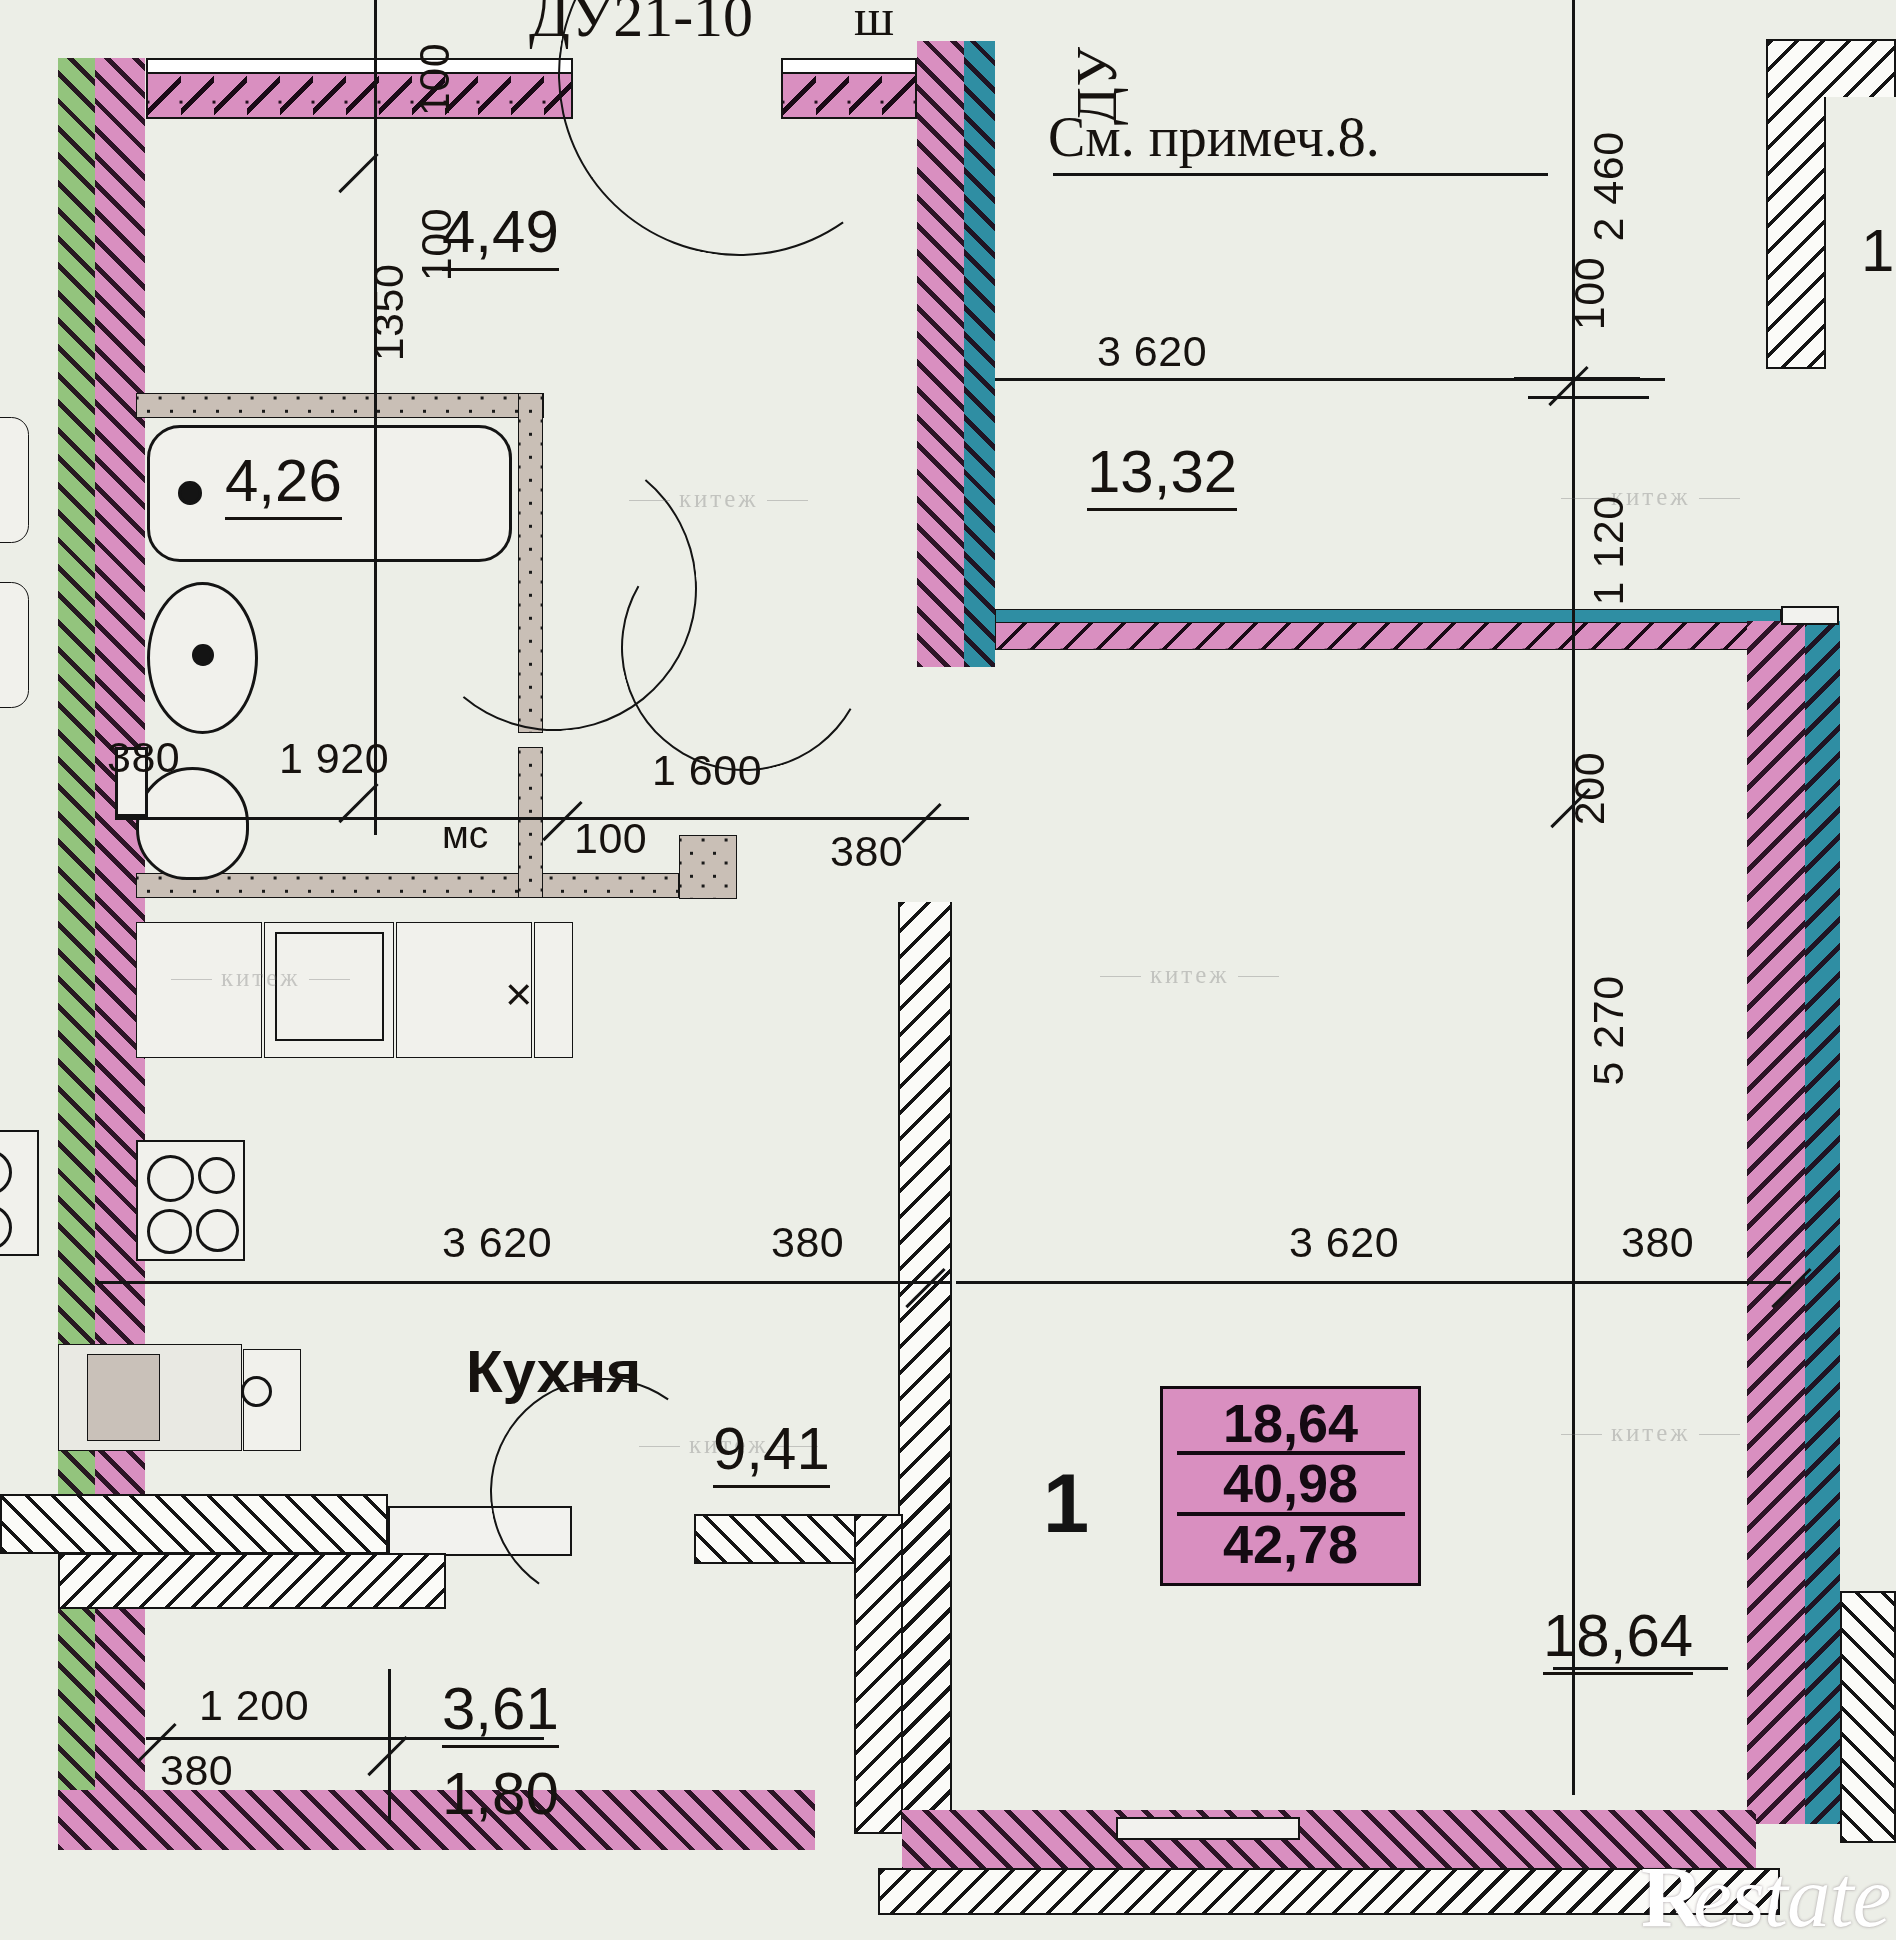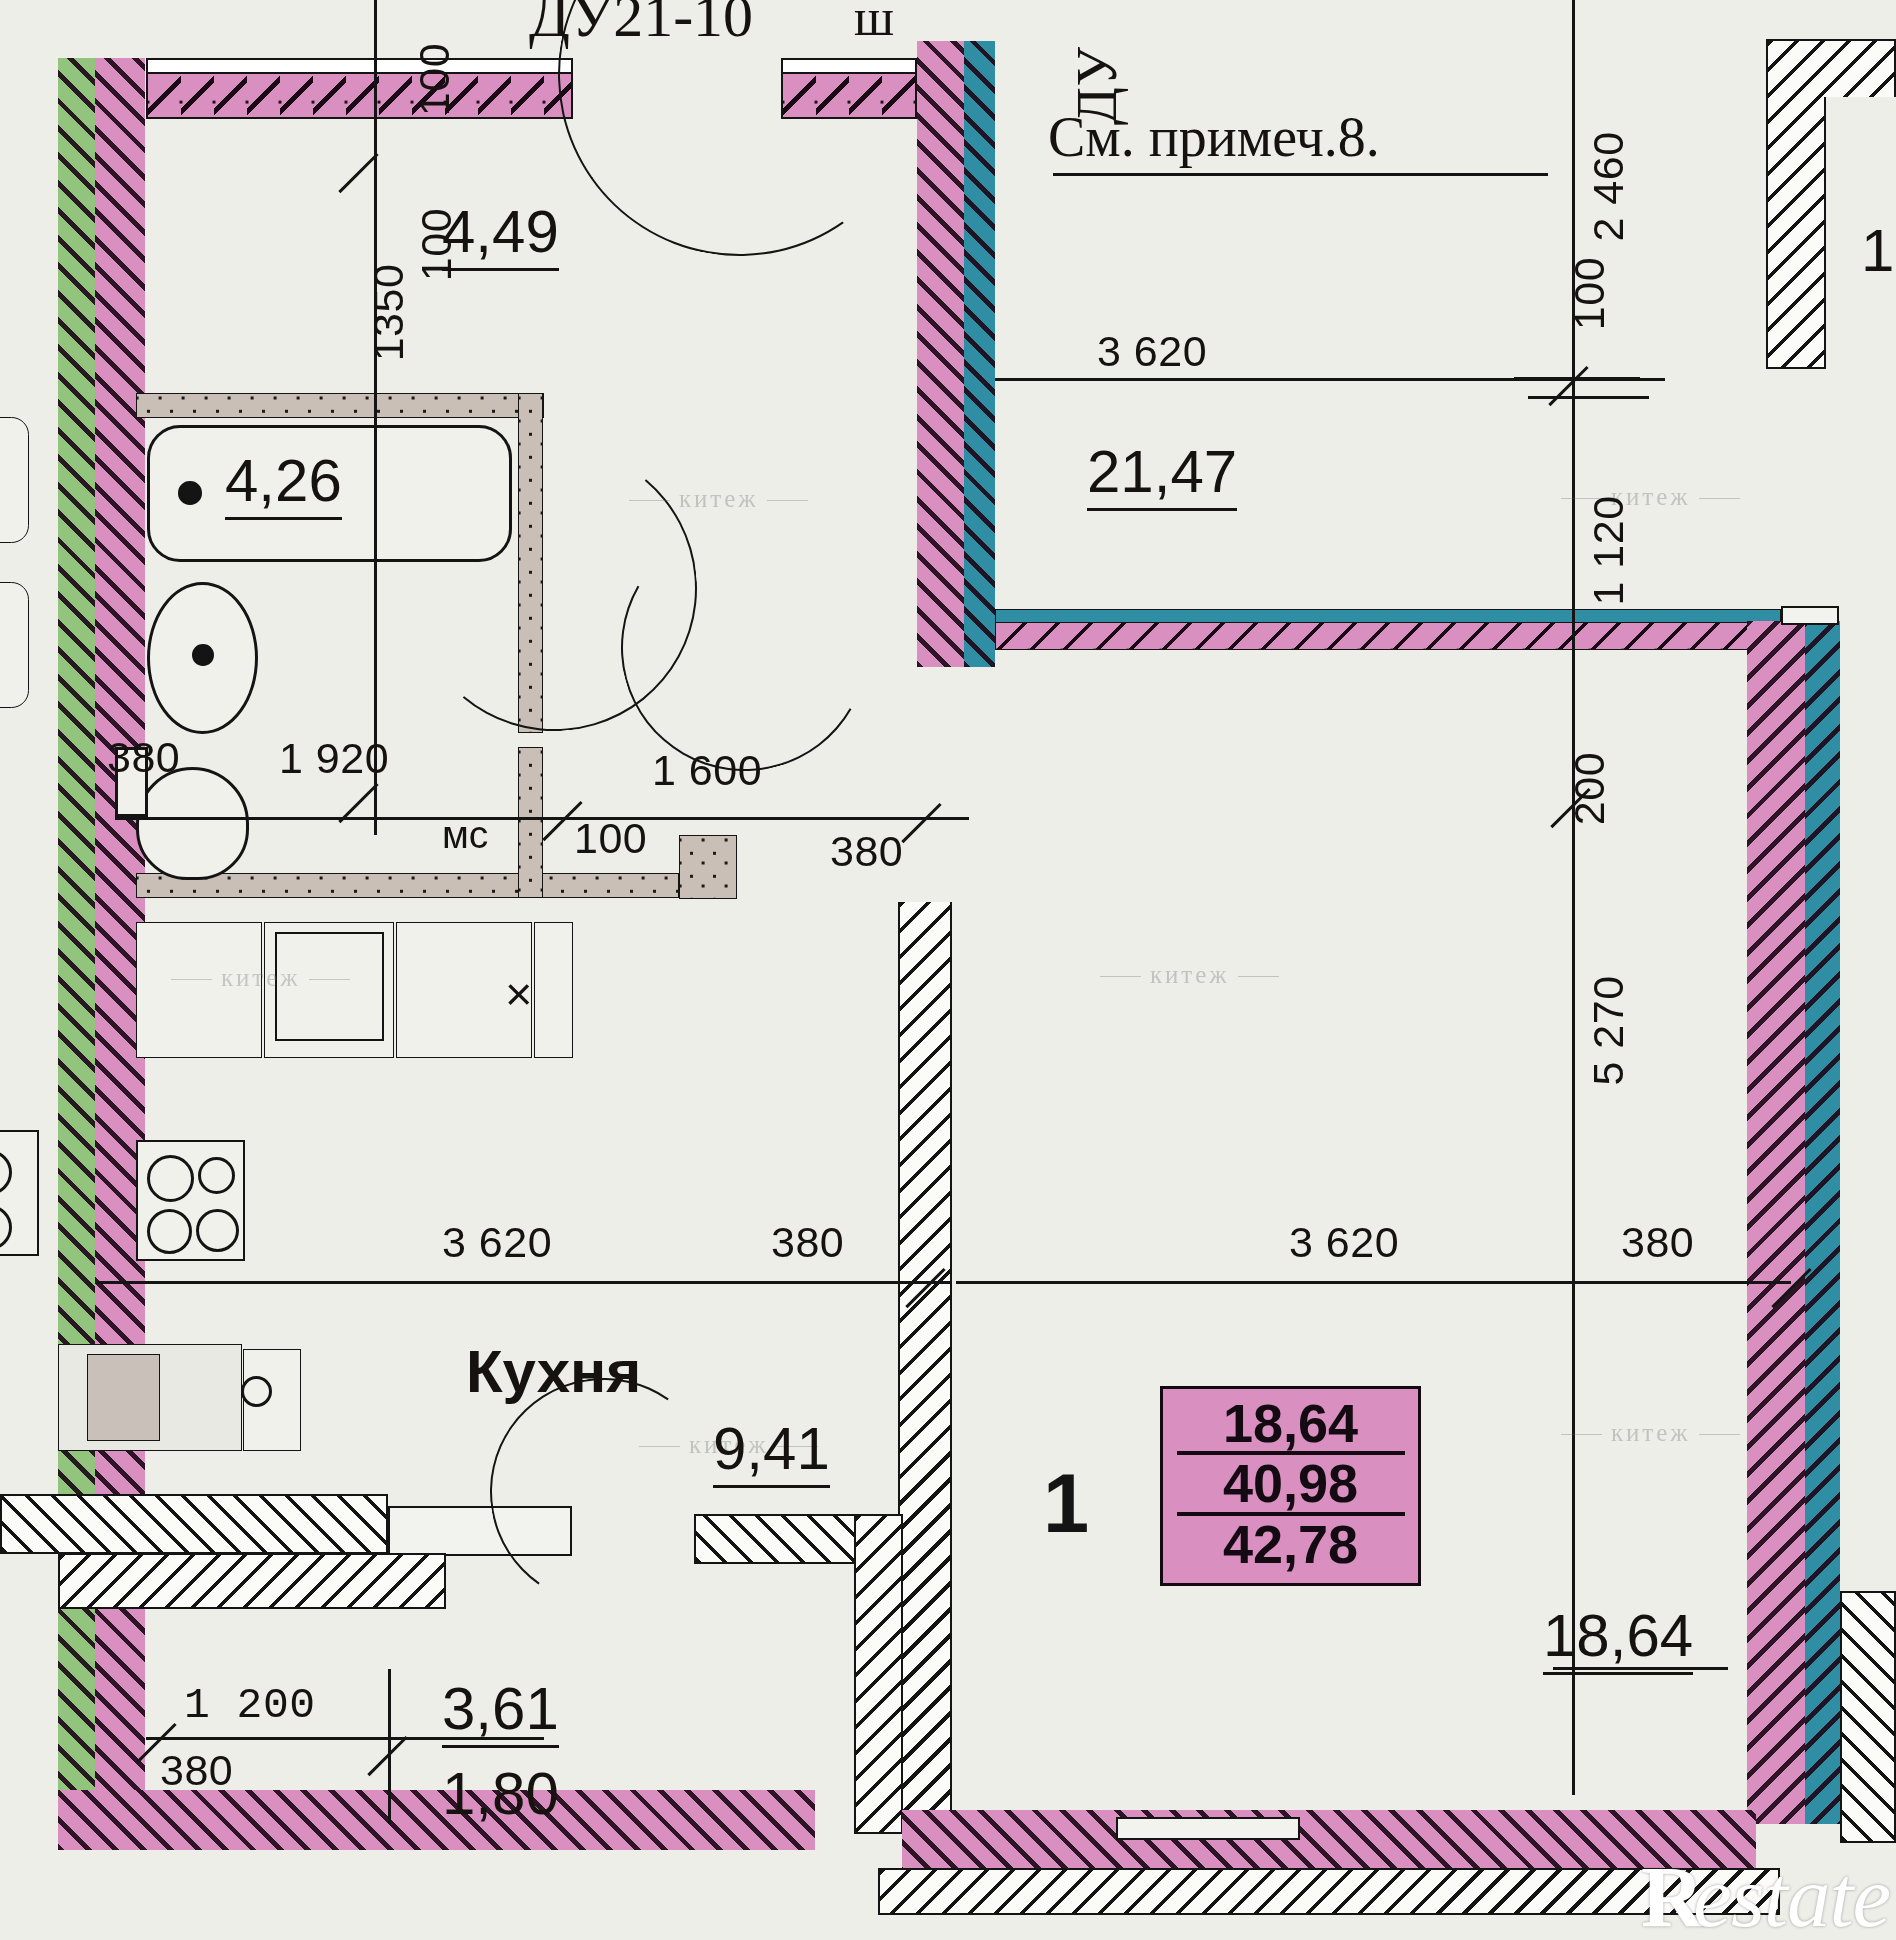--- a/index.html
+++ b/index.html
@@ -275,21 +275,21 @@
   <div class="txt dim rot90" style="left:398px;top:58px;">100</div>
 
   <div class="txt dim rot90" style="left:340px;top:291px;">1350</div>
 
   <div class="txt dim rot90" style="left:400px;top:223px;">100</div>
 
   <div class="txt area" style="left:442px;top:202px;"><u>4,49</u></div>
 
   <div class="txt area" style="left:225px;top:451px;"><u>4,26</u></div>
 
-  <div class="txt area" style="left:1087px;top:442px;"><u>21,47</u></div>
+  <div class="txt area" style="left:1087px;top:442px;"><u>13,32</u></div>
 
   <div class="txt dim" style="left:1097px;top:330px;">3 620</div>
 
   <div class="txt dim rot90" style="left:1553px;top:165px;">2 460</div>
   <div class="txt dim rot90" style="left:1553px;top:272px;">100</div>
   <div class="txt dim rot90" style="left:1553px;top:529px;">1 120</div>
   <div class="txt dim rot90" style="left:1553px;top:767px;">200</div>
   <div class="txt dim rot90" style="left:1553px;top:1009px;">5 270</div>
 
   <div class="txt dim" style="left:107px;top:736px;">380</div>
@@ -310,21 +310,21 @@
   <div class="txt dim" style="left:1621px;top:1221px;">380</div>
   <div class="txt area" style="left:1543px;top:1606px;"><u>18,64</u></div>
 
   <div class="bignum" style="left:1043px;top:1456px;">1</div>
   <div class="areabox" style="left:1160px;top:1386px;width:228px;">
     <div class="l1">18,64</div>
     <div class="l2">40,98</div>
     <div>42,78</div>
   </div>
 
-  <div class="txt dim" style="left:184px;top:1684px;font-family:Liberation Mono, monospace;">1 200</div>
+  <div class="txt dim" style="left:199px;top:1684px;">1 200</div>
   <div class="txt dim" style="left:160px;top:1749px;">380</div>
 
   <div class="txt area" style="left:442px;top:1679px;"><u>3,61</u></div>
   <div class="txt area" style="left:442px;top:1764px;text-align:right;"><span>1,80</span></div>
 
   <div class="txt area" style="left:1861px;top:221px;">1,</div>
 
   <div id="logo">
     <span class="mark">R</span><span>estate</span>
   </div>

